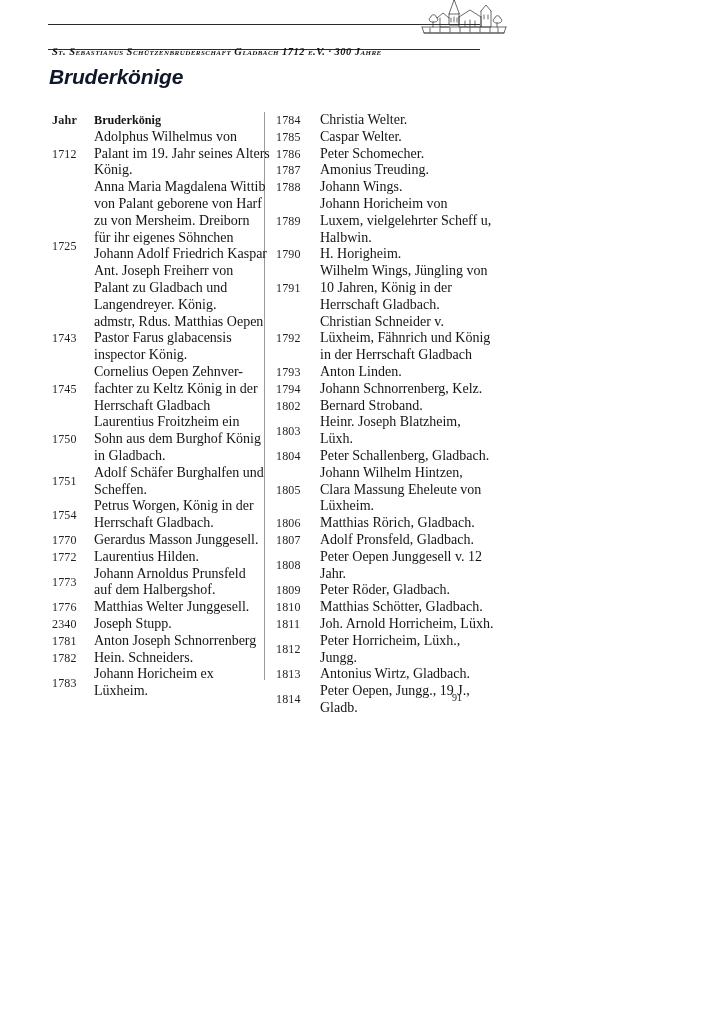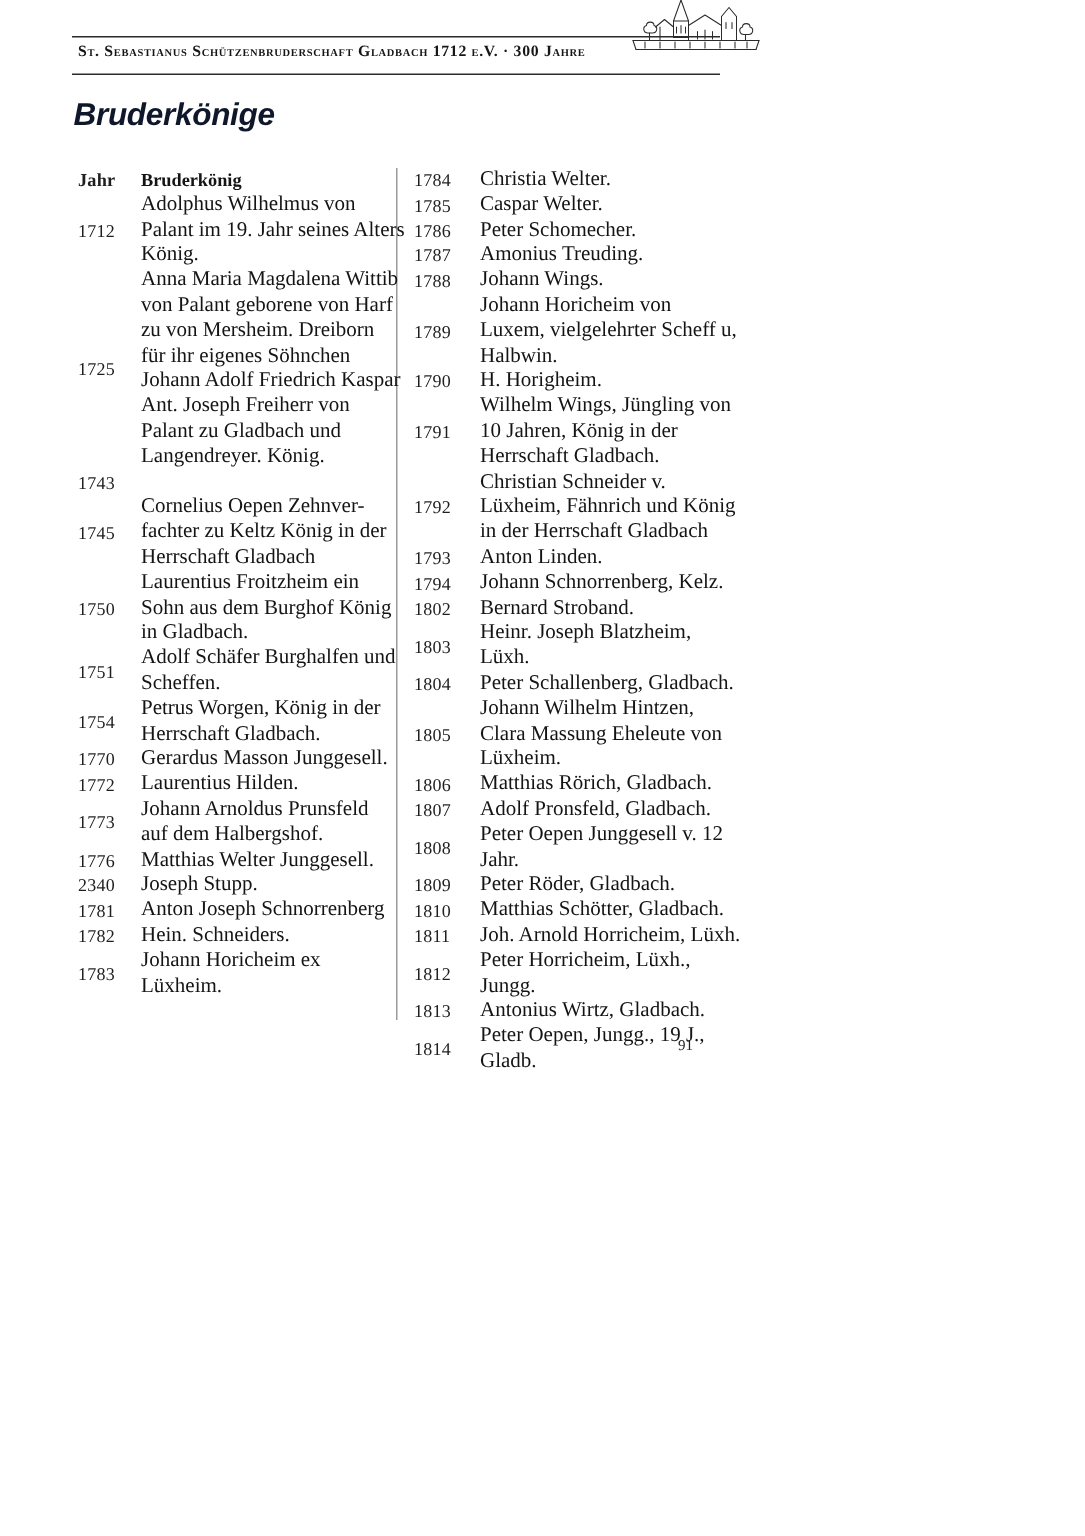--- a/index.html
+++ b/index.html
@@ -39,22 +39,23 @@
     width: 432px;
     height: 1px;
     background: #2b2b2b;
   }
   .runhead-rule-top { top: 0px; }
   .runhead-rule-bottom { top: 25px; }
 
   .runhead-text {
     position: absolute;
     left: 4px;
-    top: 5px;
+    top: 22px;
     font-family: "Liberation Serif", serif;
+    font-style: italic;
     font-weight: bold;
     font-variant: small-caps;
     font-size: 10.5px;
     letter-spacing: 0.45px;
     white-space: nowrap;
     color: #161616;
   }
 
   .runhead-emblem {
     position: absolute;
@@ -212,20 +213,25 @@
               <span class="ln">zu von Mersheim. Dreiborn</span>
               <span class="ln">für ihr eigenes Söhnchen</span>
               <span class="ln">Johann Adolf Friedrich Kaspar</span>
               <span class="ln">Ant. Joseph Freiherr von</span>
               <span class="ln">Palant zu Gladbach und</span>
               <span class="ln">Langendreyer. König.</span>
             </div>
           </div>
           <div class="row">
             <div class="year">1743</div>
+            <div class="name">
+              <span class="ln">admstr, Rdus. Matthias Oepen</span>
+              <span class="ln">Pastor Farus glabacensis</span>
+              <span class="ln">inspector König.</span>
+            </div>
           </div>
           <div class="row">
             <div class="year">1745</div>
             <div class="name">
               <span class="ln">Cornelius Oepen Zehnver-</span>
               <span class="ln">fachter zu Keltz König in der</span>
               <span class="ln">Herrschaft Gladbach</span>
             </div>
           </div>
           <div class="row">

